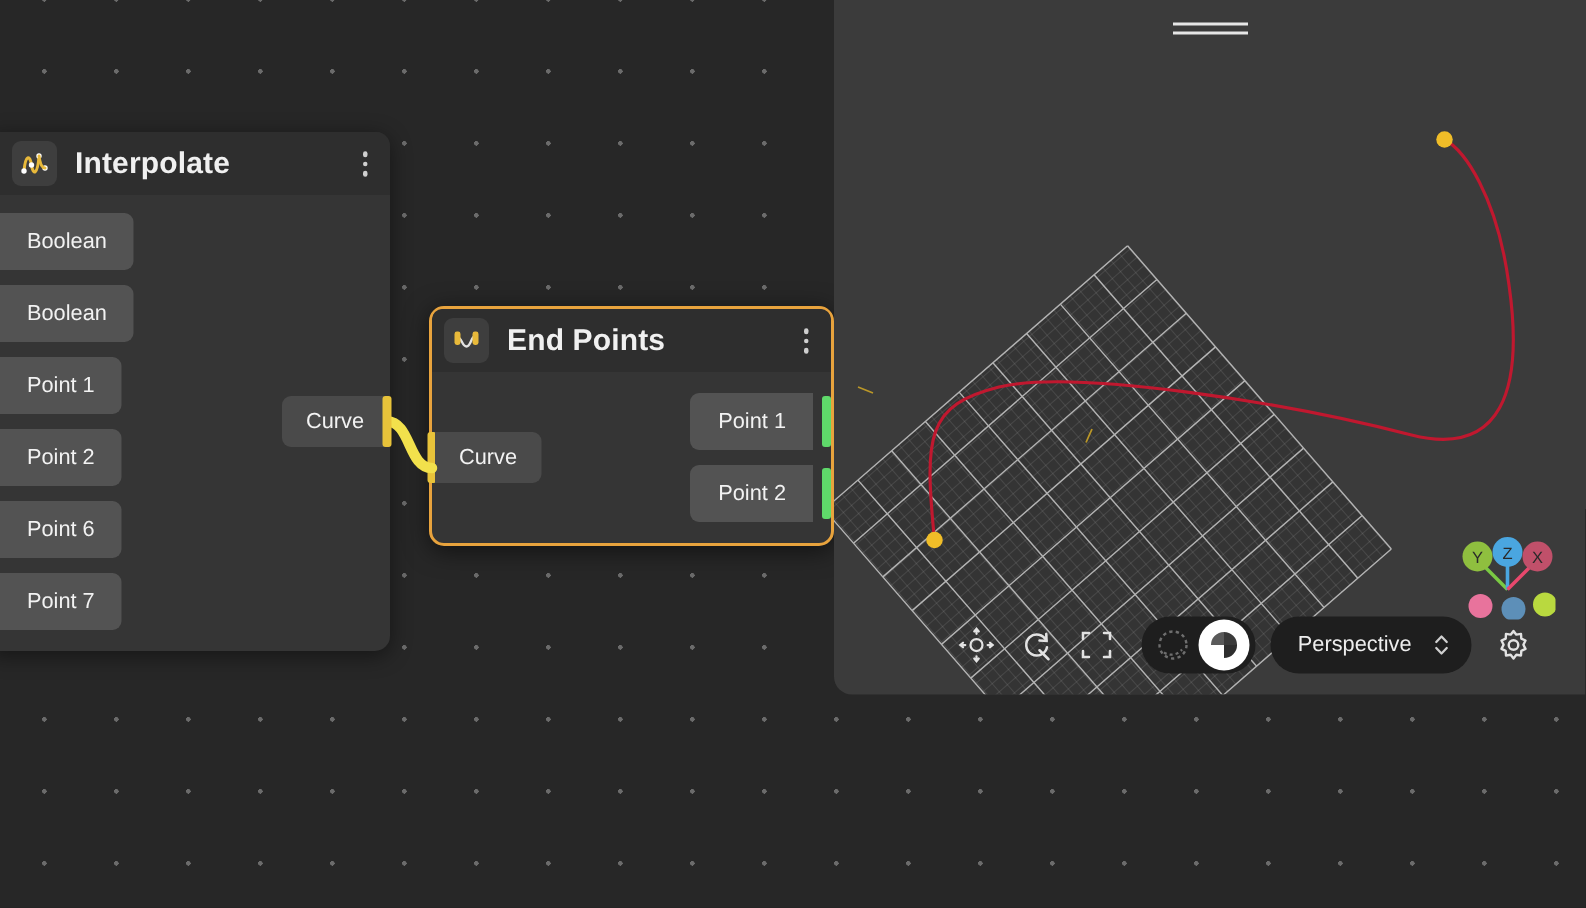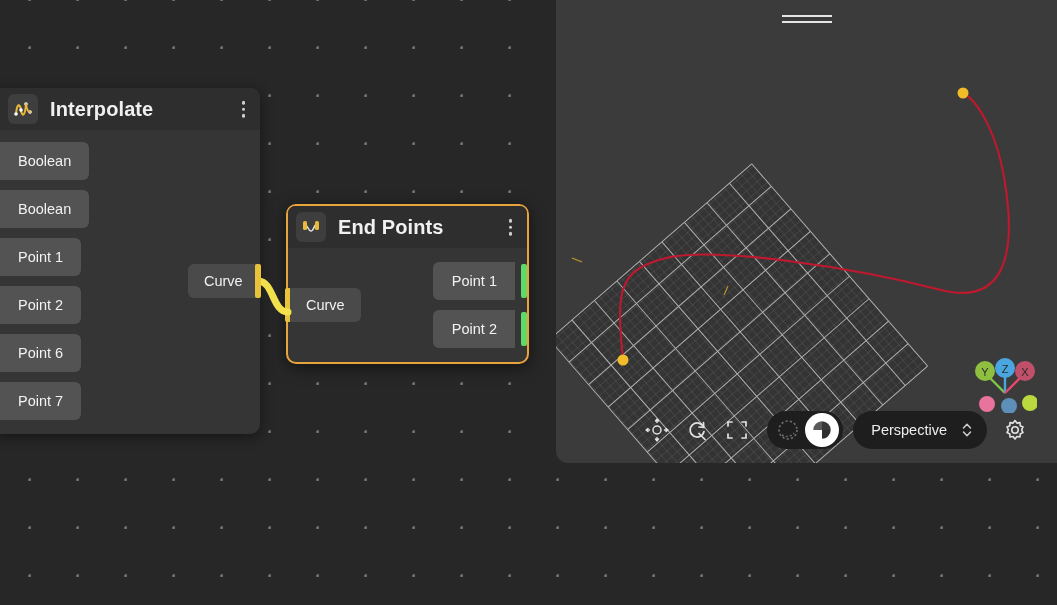--- a/index.html
+++ b/index.html
@@ -101,21 +101,21 @@
 
   
   #node-interpolate {
     left:-6px; top:88px; width:266px;
     border-radius:0 10px 10px 0;
   }
   #node-interpolate .node-header { border-radius:0 9px 0 0; padding-left:14px; }
   #node-interpolate .sock-in .sock-pill { left:6px; }
 
   
-  #node-endpoints { left:286px; top:204px; width:243px; height:160px; }
+  #node-endpoints { left:286px; top:204px; width:270px; height:160px; }
   #node-endpoints .node-body { padding:14px 0 10px 0; }
 
   
   #node-endpoints .sock-out .sock-pill { min-width:82px; }
 
   
   #interp-curve-out {
     position:absolute;
     left:188px; top:264px;
     height:34px; padding:0 16px;
@@ -154,21 +154,21 @@
 
   #vp-canvas { position:absolute; inset:0; }
 
   
   #axis-gizmo { position:absolute; right:20px; bottom:50px; width:72px; height:62px; z-index:8; }
 
   
   #vp-toolbar {
     position:absolute; left:0; right:0; bottom:14px;
     display:flex; align-items:center; justify-content:flex-end;
-    gap:0; padding-right:22px; z-index:10;
+    gap:0; padding-right:28px; z-index:10;
   }
   .vp-btn {
     width:40px; height:38px;
     display:flex; align-items:center; justify-content:center;
     cursor:pointer;
   }
   .vp-group {
     display:flex; align-items:center;
     background:#1e1e1e;
     border-radius:19px;

